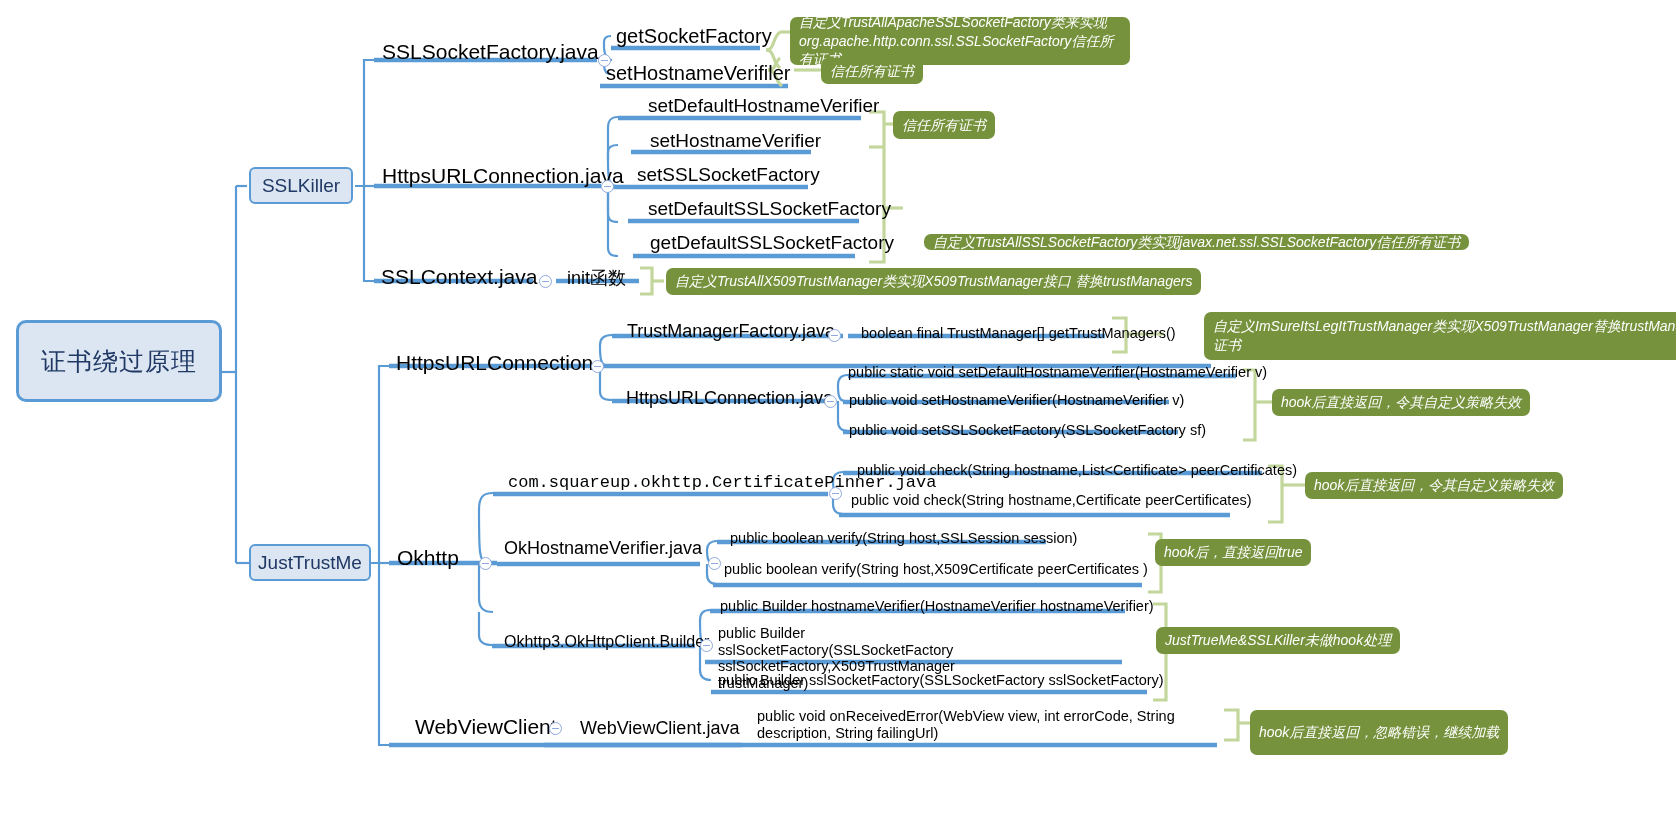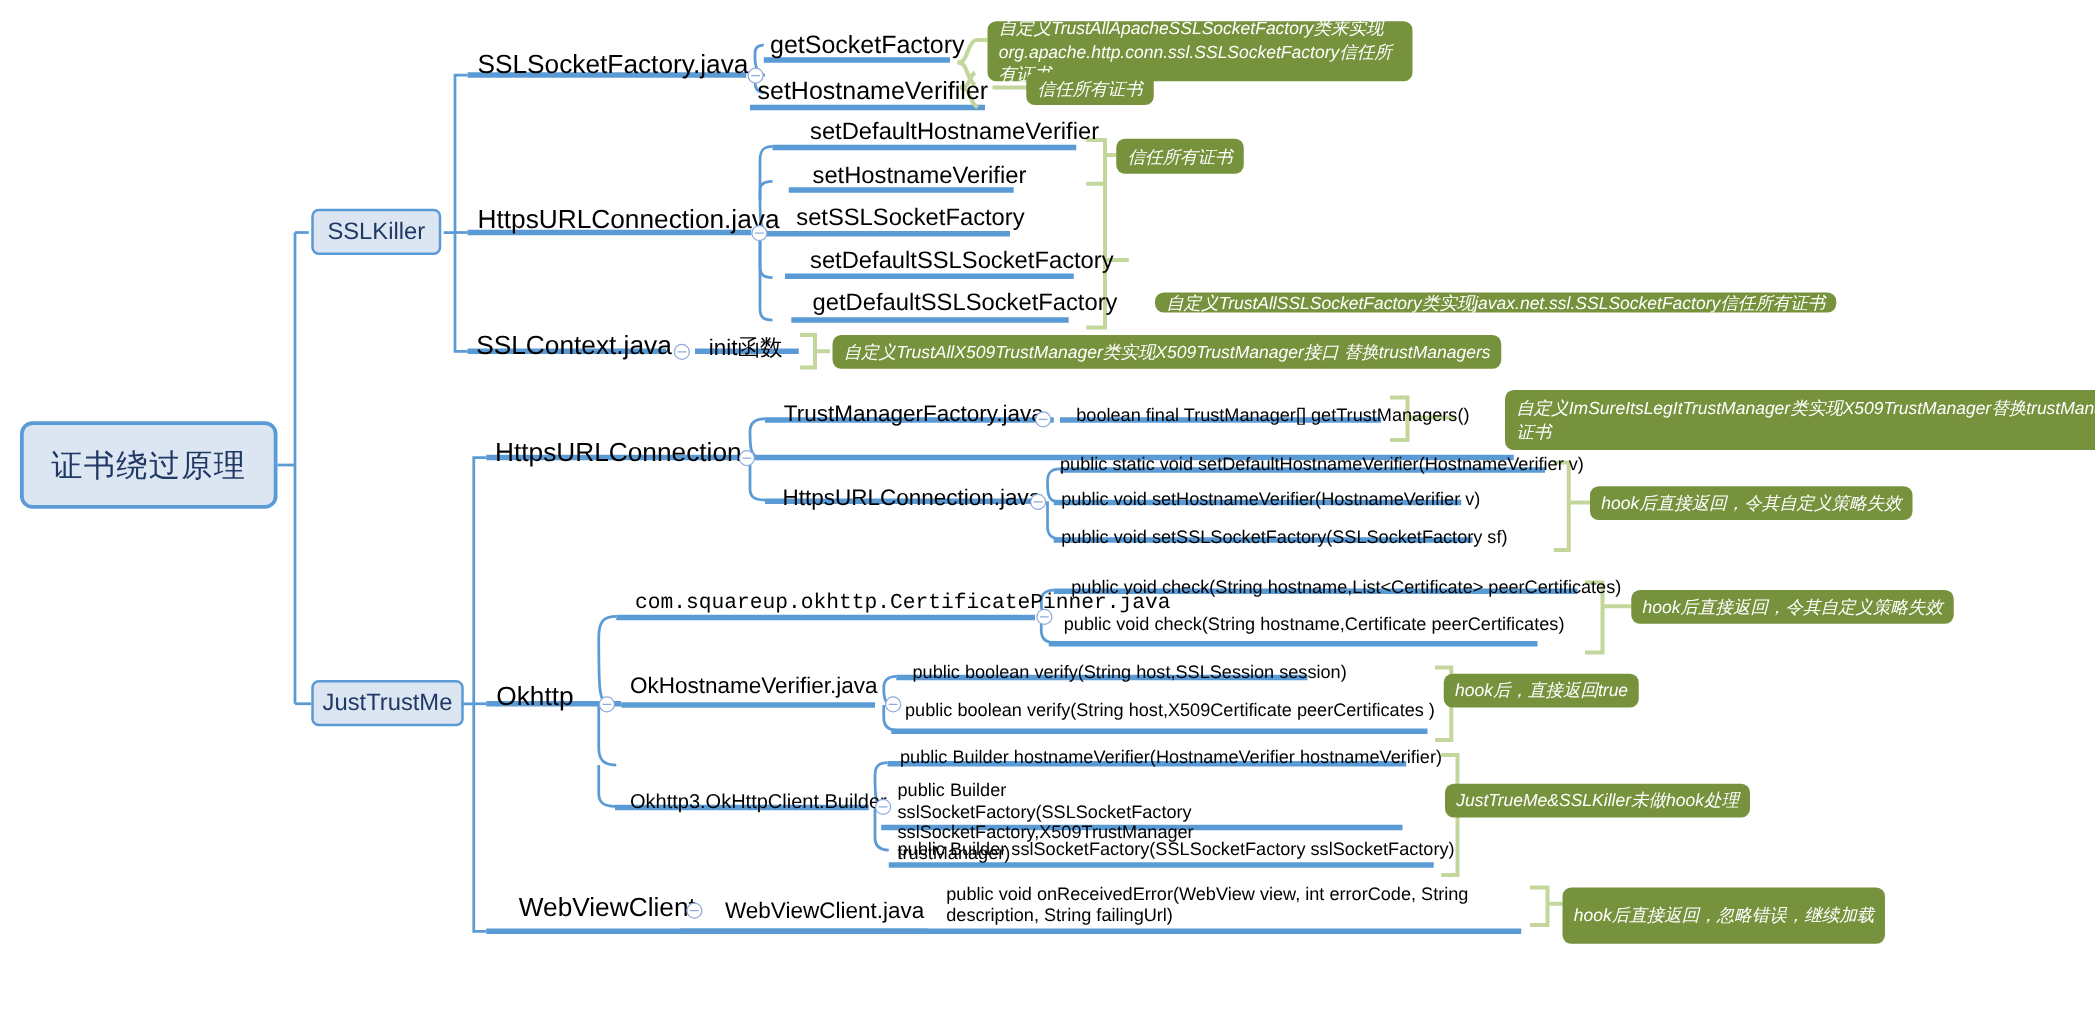--- a/index.html
+++ b/index.html
@@ -256,21 +256,21 @@
       <path d="M1161,552 L1155,552"></path>
 
       <path d="M1153,604 L1166,604 L1166,700 L1153,700"></path>
       <path d="M1166,641 L1156,641"></path>
 
       <path d="M1224,710 L1238,710 L1238,740 L1224,740"></path>
       <path d="M1238,723 L1250,723"></path>
     </g>
   </svg>
 
-  <div class="root-node" style="left:16px; top:337px; width:206px; height:70px;">
+  <div class="root-node" style="left:16px; top:320px; width:206px; height:82px;">
     <span>证书绕过原理</span>
   </div>
 
   <div class="l1-node" style="left:249px; top:167px; width:104px; height:37px;">
     <span>SSLKiller</span>
   </div>
 
   <div class="l1-node" style="left:249px; top:544px; width:122px; height:37px;">
     <span>JustTrustMe</span>
   </div>

